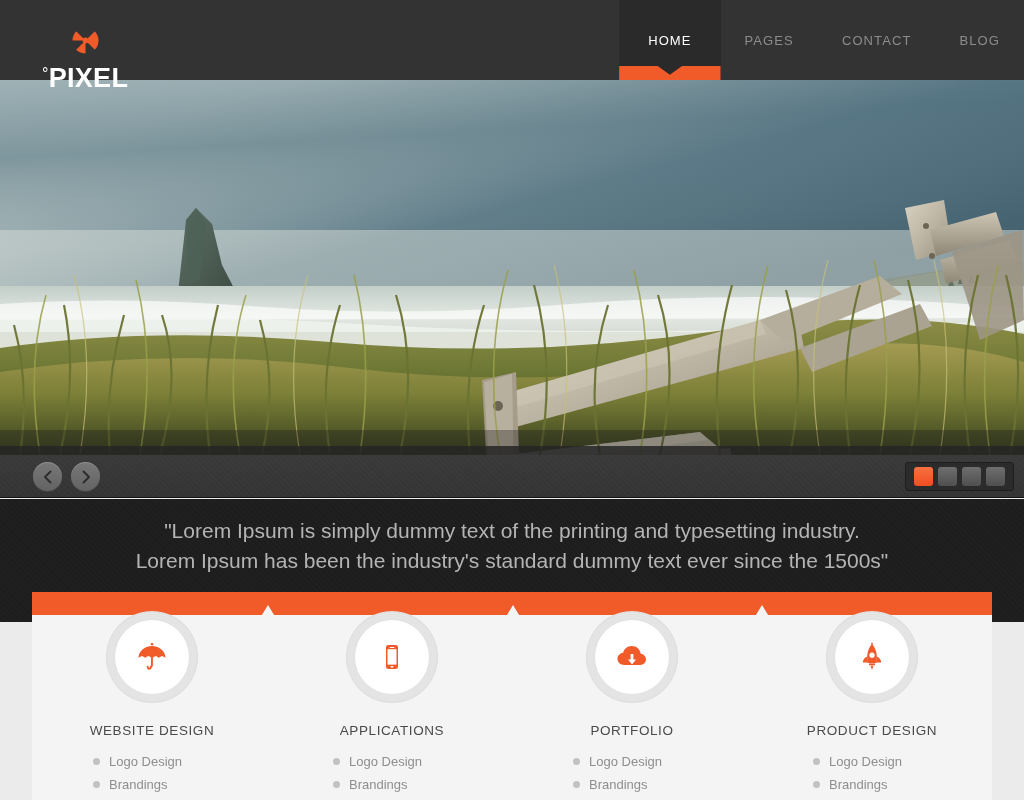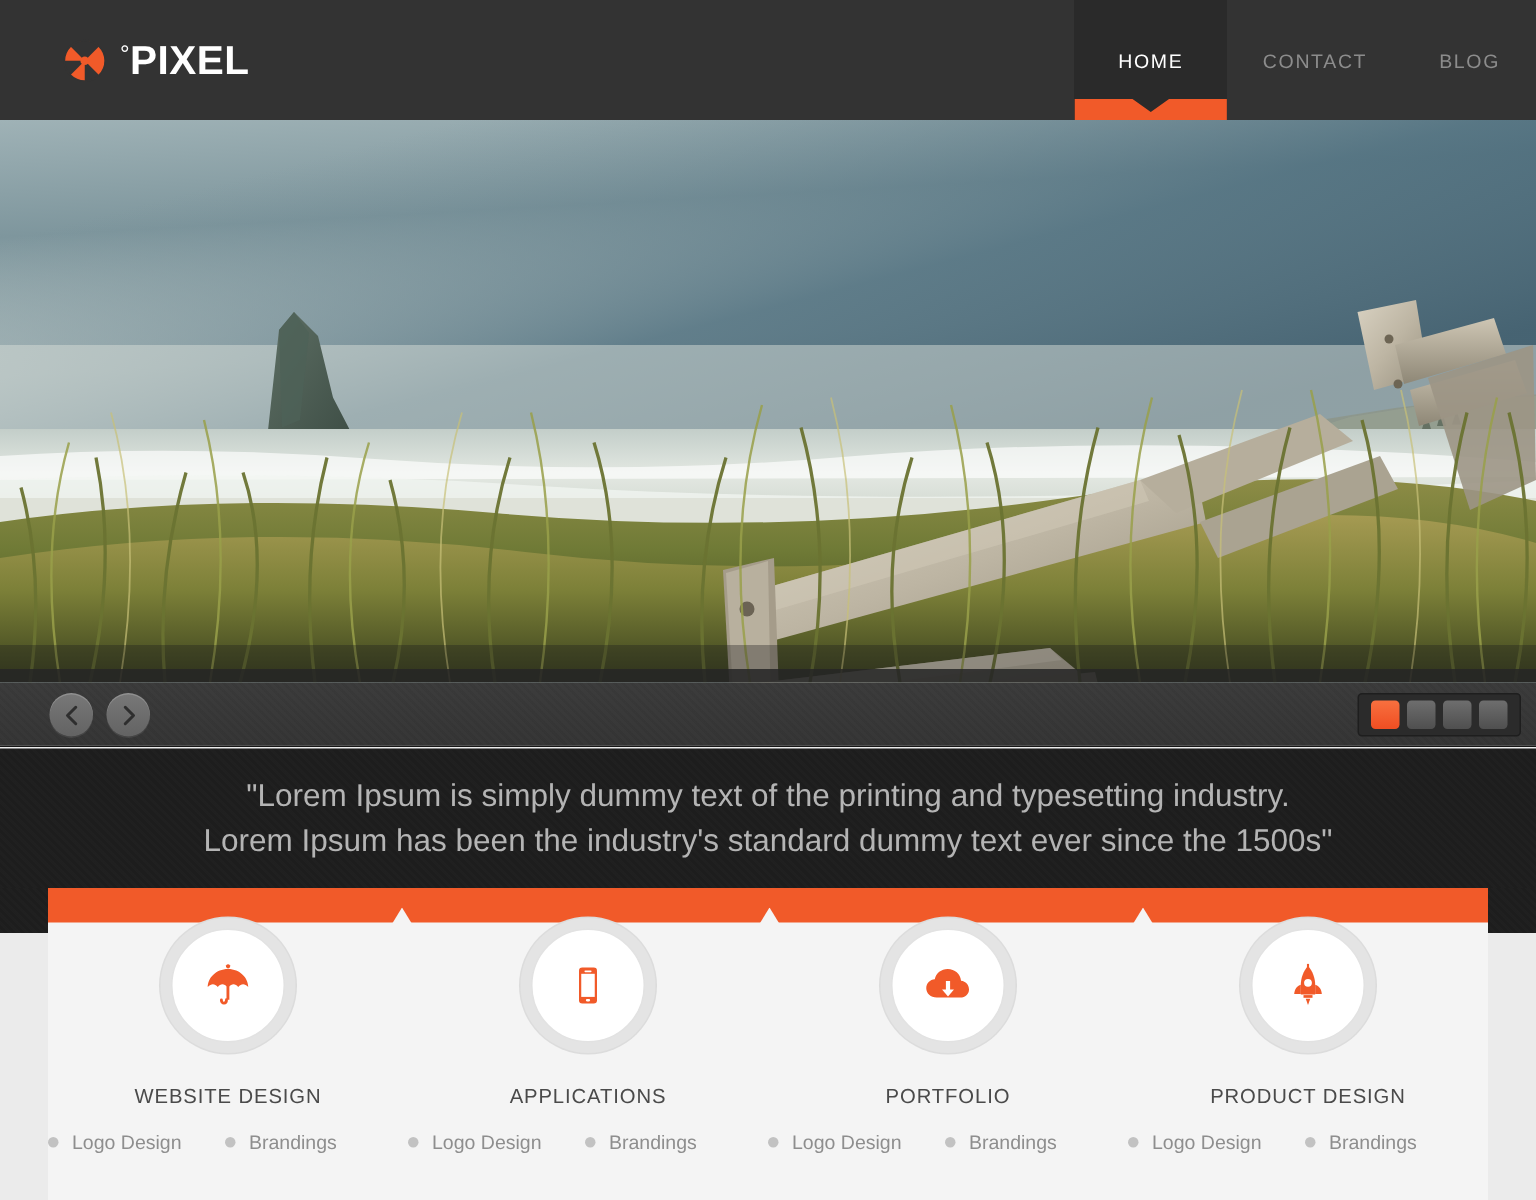--- a/index.html
+++ b/index.html
@@ -29,20 +29,21 @@
     z-index: 40;
   }
 
   .logo {
     position: absolute;
     left: 42px;
     top: 26px;
     display: flex;
     align-items: center;
     gap: 9px;
+    flex-direction: column;
   }
   .logo-mark {
     width: 29px; height: 29px;
     display: block;
   }
   .logo-text {
     font-size: 27px;
     font-weight: bold;
     color: #ffffff;
     letter-spacing: 0.3px;
@@ -248,21 +249,21 @@
     letter-spacing: 0.6px;
     color: #4a4a4a;
     text-align: center;
   }
   .col-list {
     margin-top: 12px;
     list-style: none;
     width: 100%;
     padding-left: 0;
     display: flex;
-    flex-direction: row;
+    flex-direction: column;
     align-items: center;
   }
   .col-list li {
     font-size: 13px;
     color: #8e8e8e;
     line-height: 23px;
     display: flex;
     align-items: center;
     gap: 9px;
     width: 118px;
@@ -294,20 +295,23 @@
           <circle cx="16" cy="16" r="15" fill="none" stroke="#333333" stroke-width="1.2"></circle>
         </svg>
       </span>
       <span class="logo-text"><span class="deg">°</span><span>PIXEL</span></span>
     </div>
 
     <nav class="nav">
       <a class="nav-item active" href="#">
         <span>HOME</span>
         <span class="nav-underline"></span>
+      </a>
+      <a class="nav-item" href="#">
+        <span>PAGES</span>
       </a>
       <a class="nav-item" href="#">
         <span>CONTACT</span>
       </a>
       <a class="nav-item" href="#">
         <span>BLOG</span>
       </a>
     </nav>
   </div>
 

